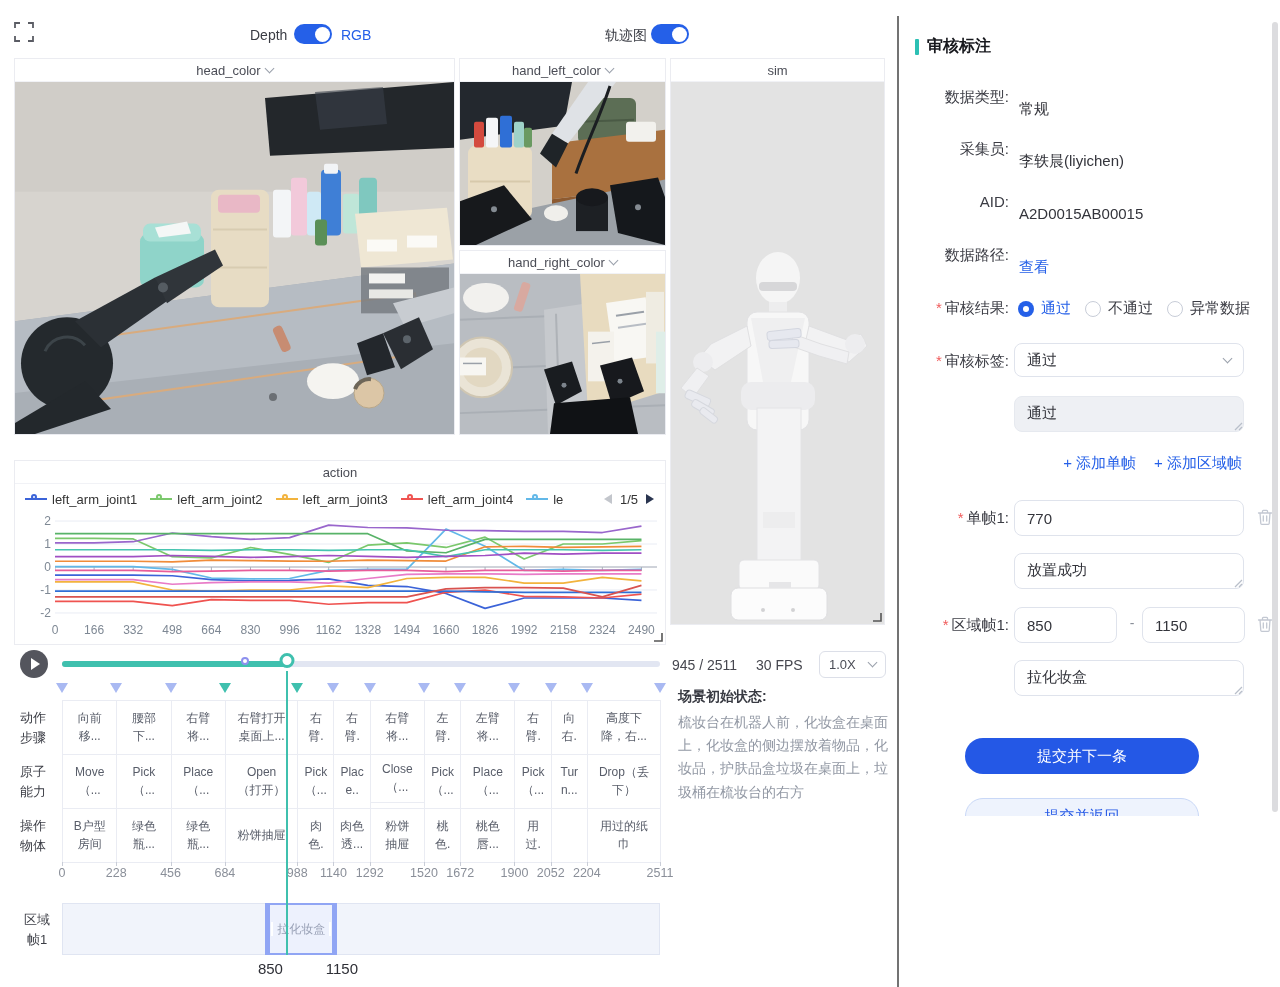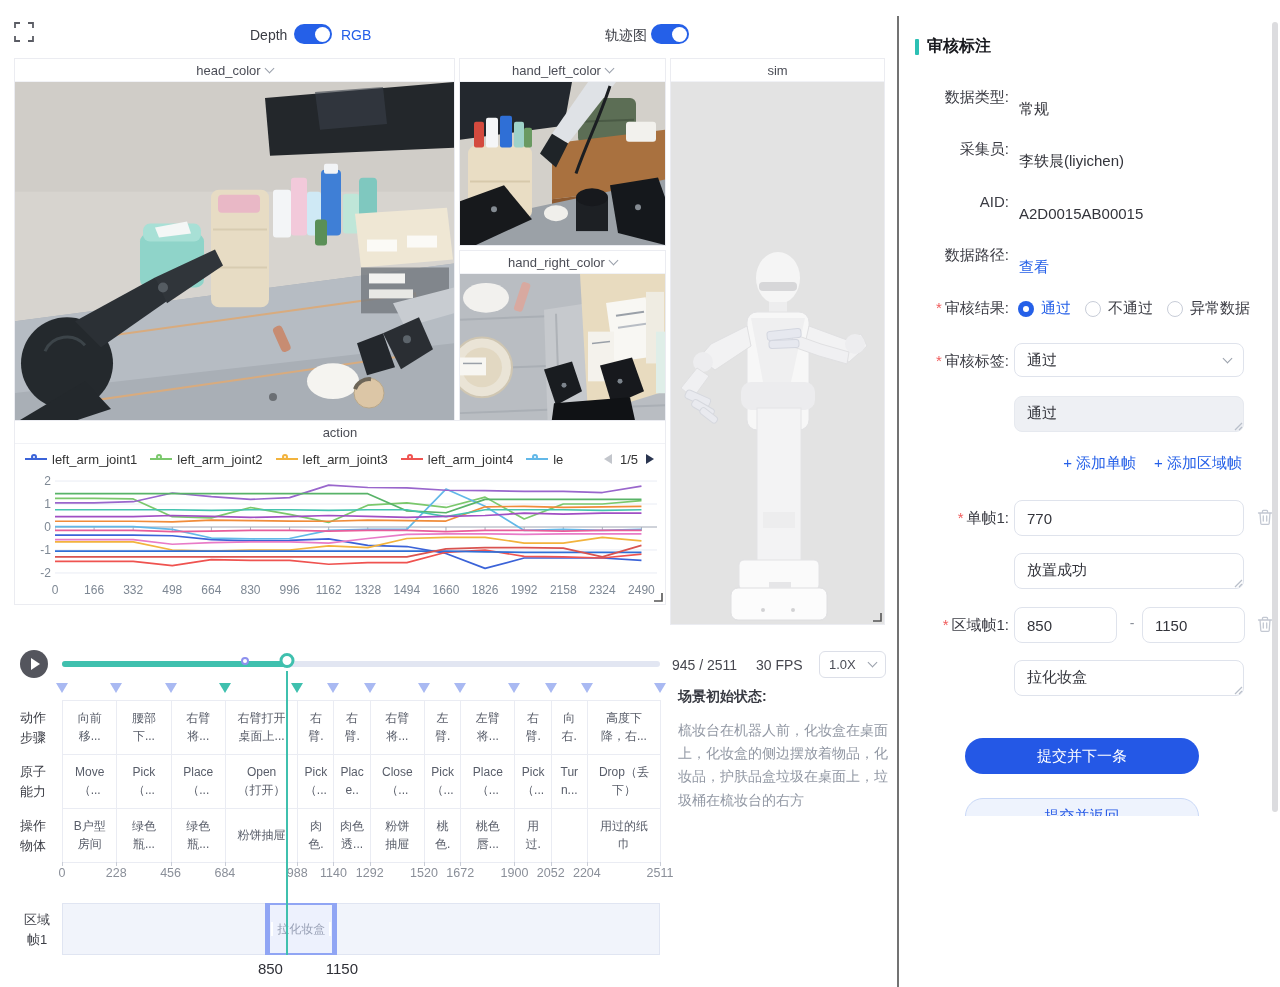--- a/index.html
+++ b/index.html
@@ -63,21 +63,21 @@
   
   #region-label { position:absolute; left:24px; top:910px; font-size:13px; color:#3b3d45; white-space:pre-line; line-height:1.55; text-align:center; }
   #region-track { position:absolute; left:62px; top:903px; width:598px; height:52px; background:#f1f4fb; border:1px solid #e0e5f2; }
   #region-block { position:absolute; top:-1px; height:52px; background:#edf1fd;
       border:2px solid #90a5f4; border-left-width:5px; border-right-width:5px;
       display:flex; align-items:center; justify-content:center; font-size:12px; color:#99a1b6; cursor:grab; }
   .grip { position:absolute; top:50%; margin-top:-7px; width:2px; height:14px; background:rgba(255,255,255,.95); }
   .region-num { position:absolute; top:960px; transform:translateX(-50%); font-size:15px; color:#2e2f36; }
   
   #scene { position:absolute; left:678px; top:688px; width:214px; }
-  #scene-title { font-size:14px; font-weight:bold; color:#393b43; margin-bottom:13px; }
+  #scene-title { font-size:14px; font-weight:bold; color:#393b43; margin-bottom:5px; }
   #scene-desc { font-size:14px; color:#9298a4; line-height:1.66; }
   
   #panel { position:absolute; left:897px; top:16px; width:383px; height:987px; background:#fff; border-left:2px solid #737373; }
   #panel-clip { position:absolute; left:0; top:0; width:383px; height:800px; overflow:hidden; }
   #panel-title { position:absolute; left:16px; top:20px; display:flex; align-items:center; font-size:16px; font-weight:bold; color:#17181d; }
   #panel-title .bar { width:4px; height:16px; background:#2cc0b4; border-radius:1px; margin-right:8px; }
   .plabel { position:absolute; left:0; width:110px; text-align:right; font-size:15px; color:#3b3c44; }
   .pvalue { position:absolute; left:120px; font-size:15px; color:#33343b;margin-top:12px; }
   .req { color:#f05b5b; margin-right:3px; }
   .link { color:#2560e8; cursor:pointer; }
@@ -241,21 +241,21 @@
         <rect x="196" y="58" width="9" height="62" fill="#dfeee8"></rect>
         <polygon points="84,96 112,88 122,118 96,132" fill="#191c20"></polygon>
         <polygon points="140,92 172,84 184,118 152,132" fill="#17191d"></polygon>
         <polygon points="94,130 170,124 178,161 90,161" fill="#101215"></polygon>
         <circle cx="104" cy="112" r="2.5" fill="#7c848c"></circle>
         <circle cx="160" cy="108" r="2.5" fill="#7c848c"></circle>
       </svg>
     </div>
   </div>
 
-  <div class="pane" style="left:14px;top:420px;width:652px;height:185px">
+  <div class="pane" style="left:14px;top:460px;width:652px;height:185px">
     <div class="pane-h">
       <span>action</span>
     </div>
     <div id="legend-row">
       <span id="legend-items" style="display:flex;align-items:center">
           <span class="legend-item">
             <span class="lg-mark">
               <span class="lg-line" style="background: rgb(59, 99, 216);"></span>
               <span class="lg-circle" style="border-color: rgb(59, 99, 216);"></span>
             </span>
@@ -481,21 +481,21 @@
       <div class="cell" style="left: 54.2987px; width: 55.2987px; top: 54px; height: 55px;">Pick
 （...</div>
       <div class="cell" style="left: 108.597px; width: 55.2987px; top: 54px; height: 55px;">Place
 （...</div>
       <div class="cell" style="left: 162.896px; width: 73.3982px; top: 54px; height: 55px;">Open
 （打开）</div>
       <div class="cell" style="left: 235.294px; width: 37.1991px; top: 54px; height: 55px;">Pick
 （...</div>
       <div class="cell" style="left: 271.493px; width: 37.1991px; top: 54px; height: 55px;">Plac
 e..</div>
-      <div class="cell" style="left: 307.693px; width: 55.2987px; top: 54px; height: 55px;">Close
+      <div class="cell" style="left: 307.693px; width: 55.2987px; top: 54px; height: 49px;">Close
 （...</div>
       <div class="cell" style="left: 361.991px; width: 37.1991px; top: 54px; height: 55px;">Pick
 （...</div>
       <div class="cell" style="left: 398.19px; width: 55.2987px; top: 54px; height: 55px;">Place
 （...</div>
       <div class="cell" style="left: 452.489px; width: 37.1991px; top: 54px; height: 55px;">Pick
 （...</div>
       <div class="cell" style="left: 488.688px; width: 37.1991px; top: 54px; height: 55px;">Tur
 n...</div>
       <div class="cell" style="left: 524.887px; width: 74.1127px; top: 54px; height: 55px;">Drop（丢

